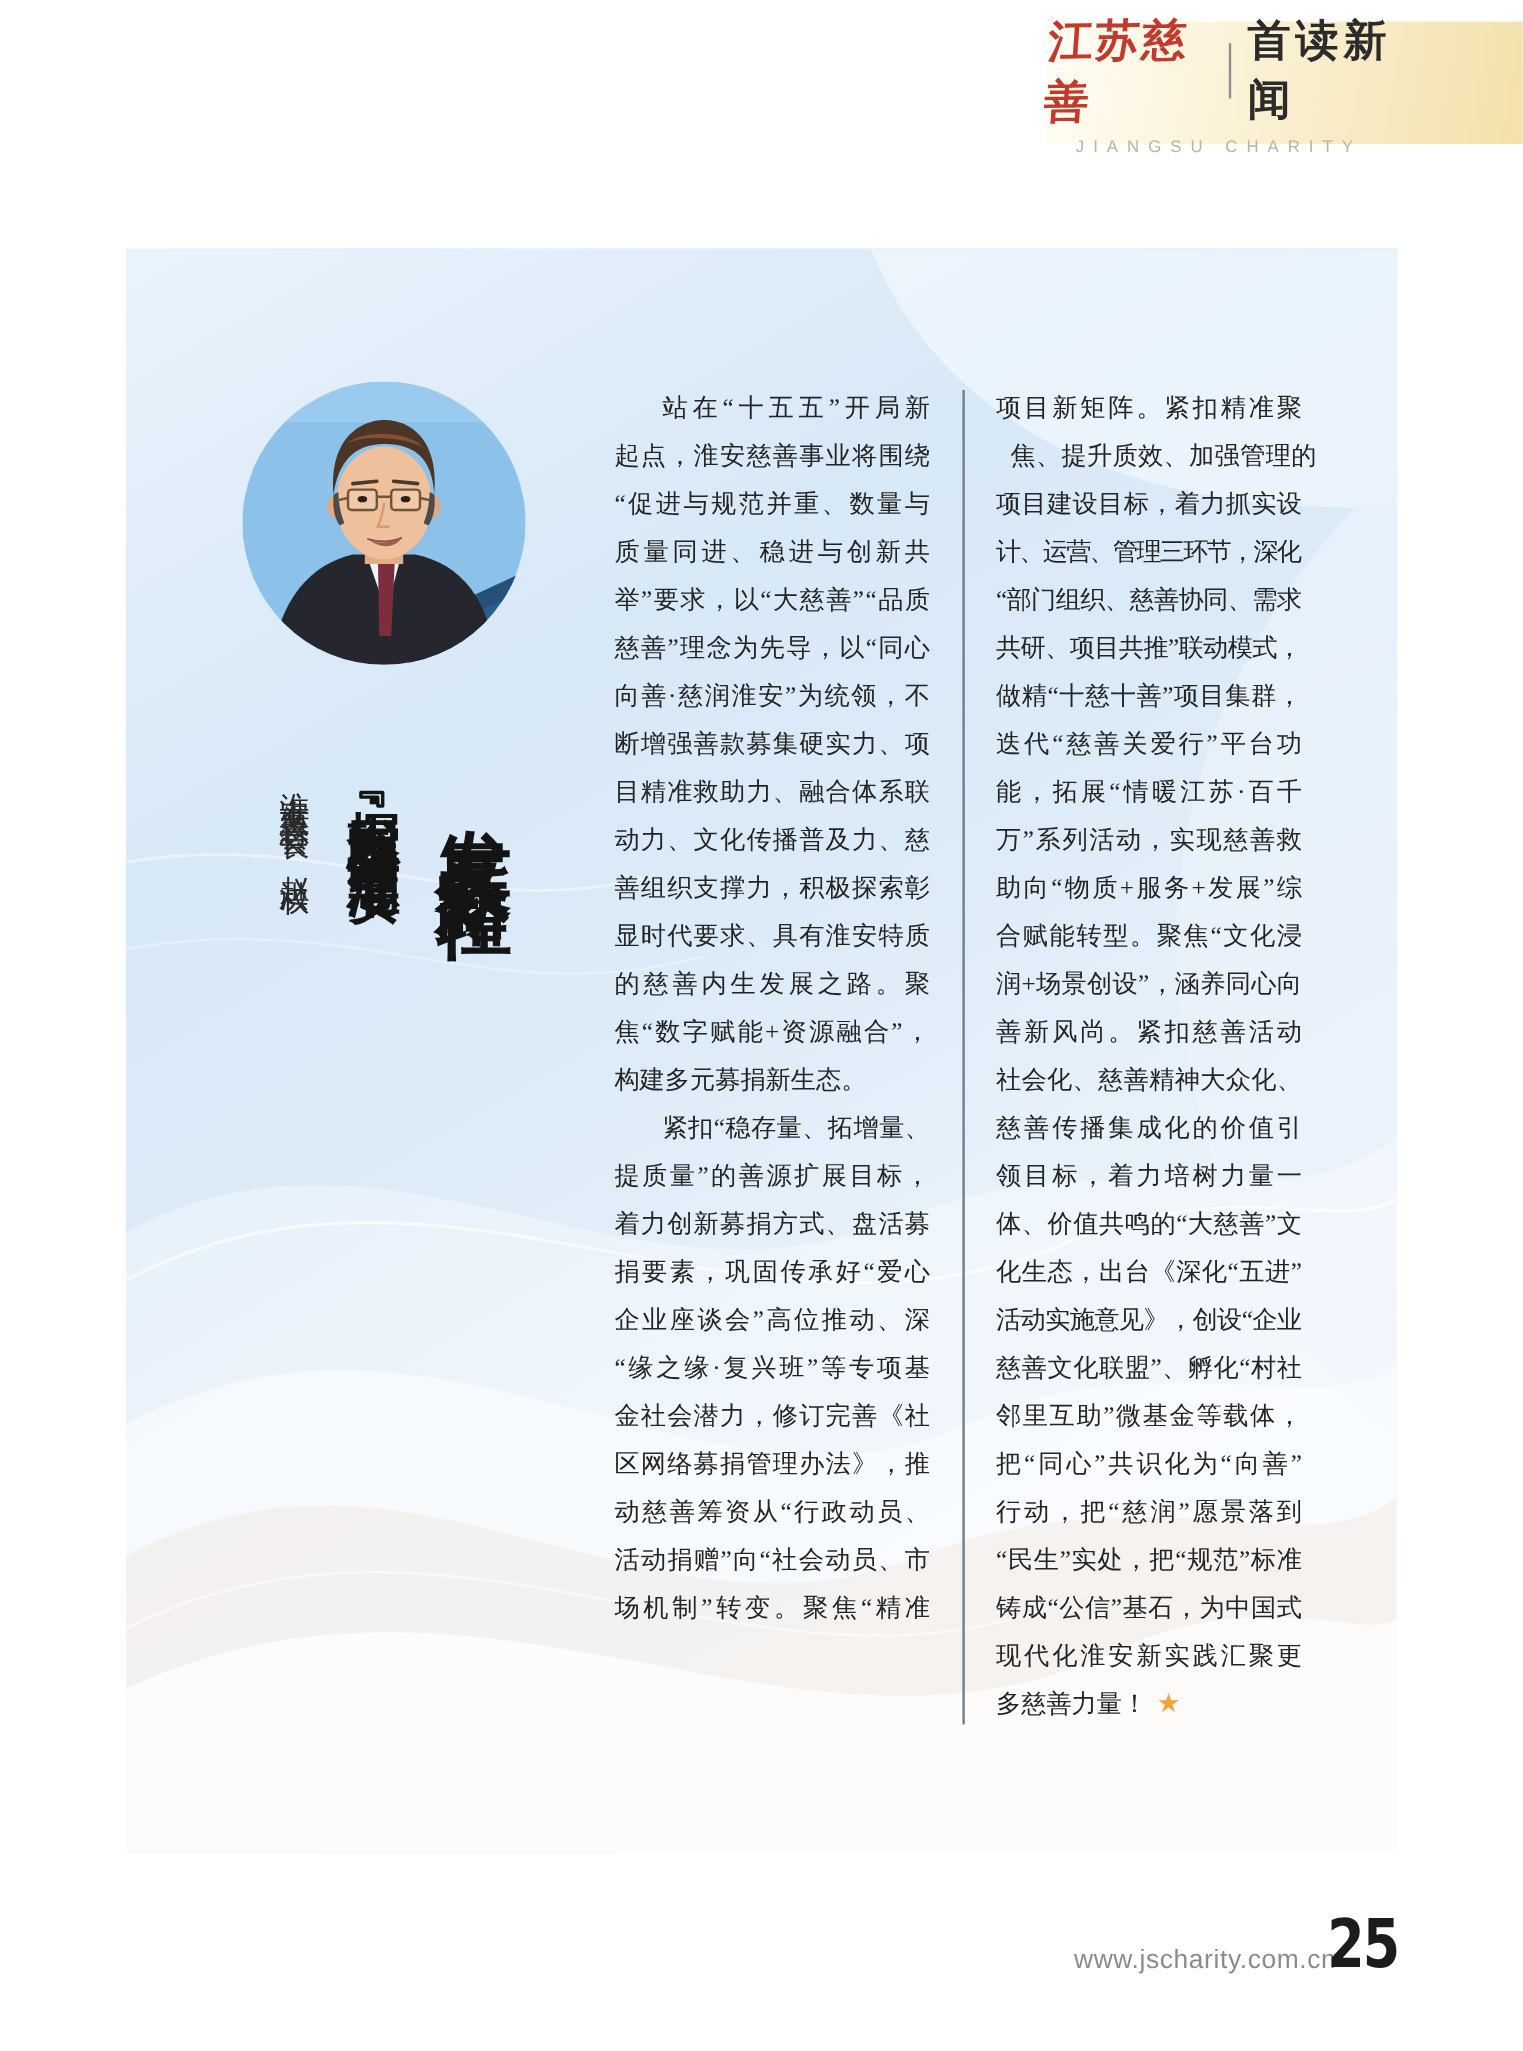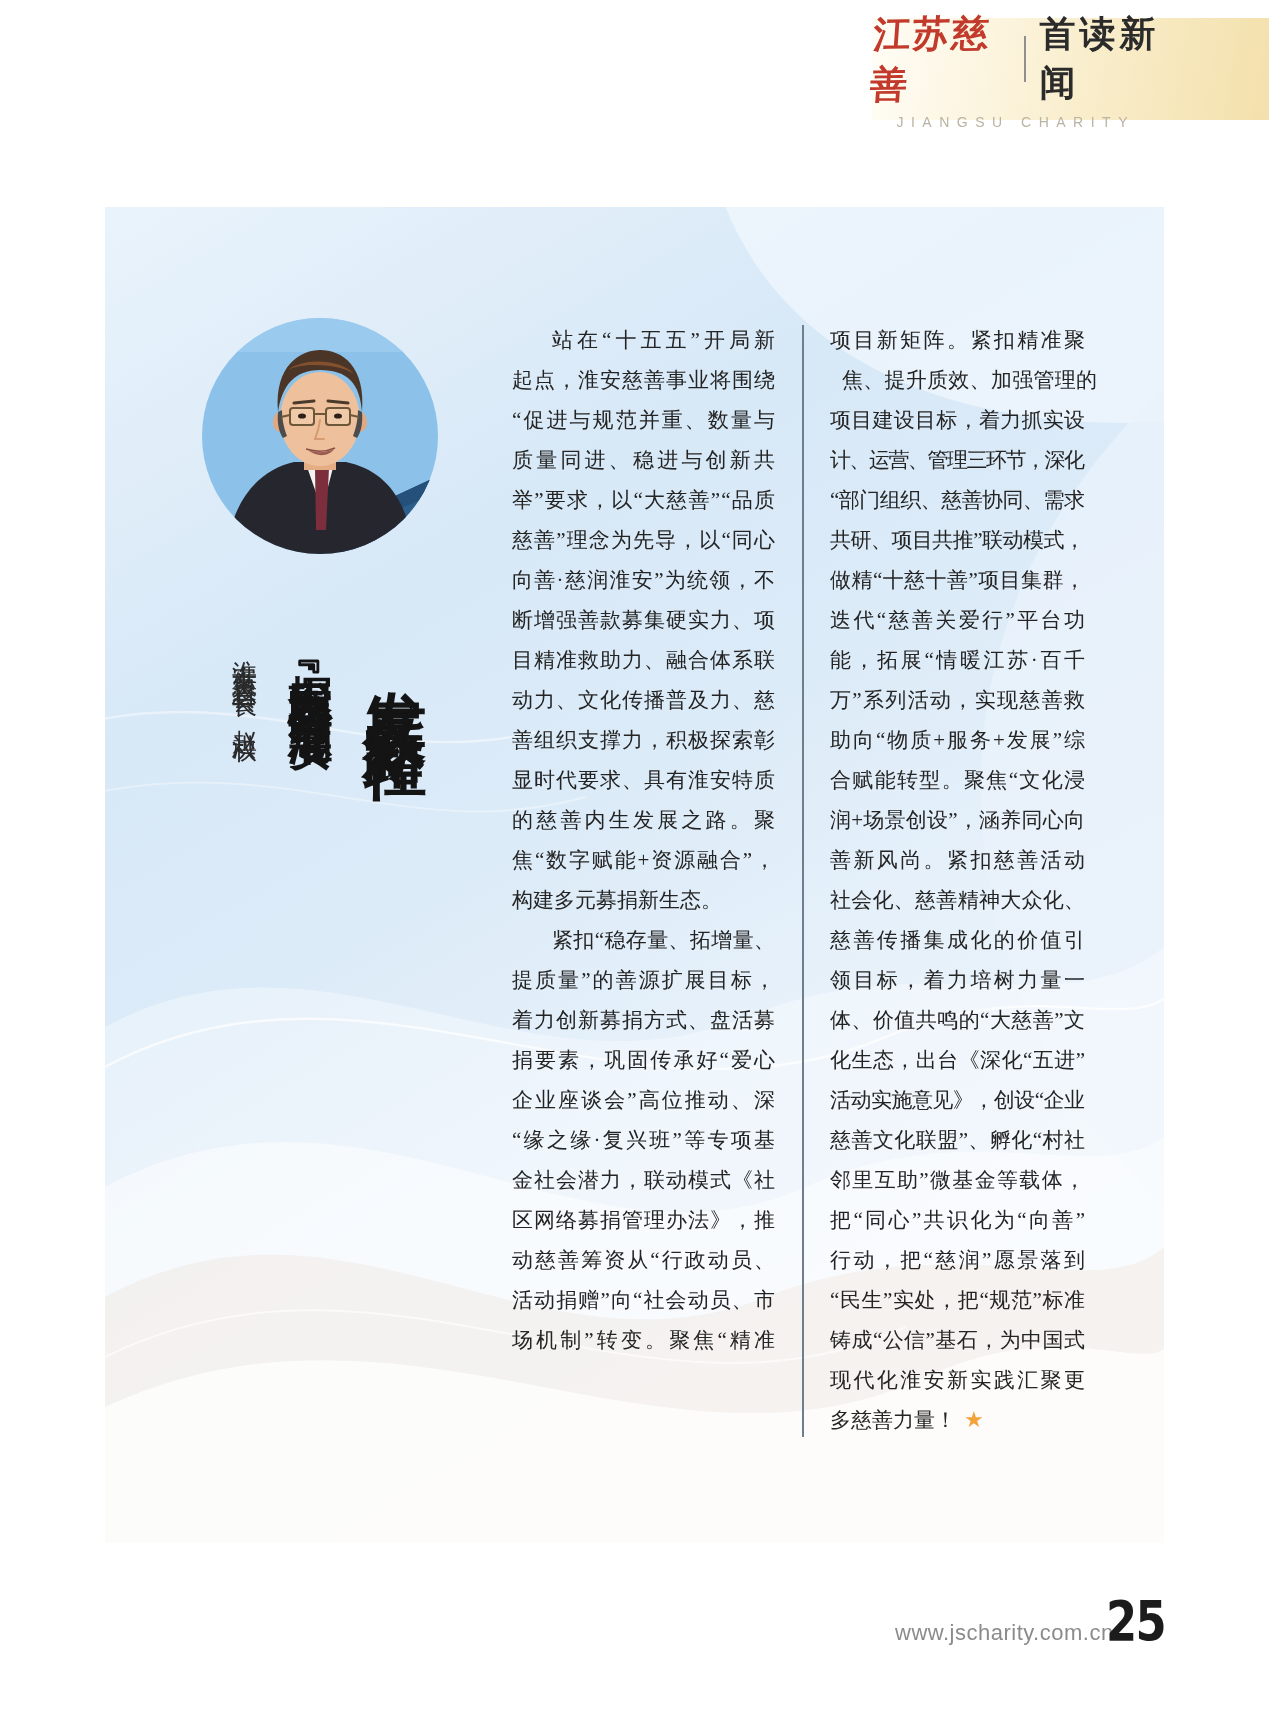--- a/index.html
+++ b/index.html
@@ -146,21 +146,21 @@
         <div class="bline"><span style="letter-spacing: 1px;">显时代要求、具有淮安特质</span></div>
         <div class="bline"><span style="letter-spacing: 3.2px;">的慈善内生发展之路。聚</span></div>
         <div class="bline"><span style="letter-spacing: 1.875px;">焦“数字赋能+资源融合”，</span></div>
         <div class="bline"><span style="letter-spacing: 0px;">构建多元募捐新生态。</span></div>
         <div class="bline indent"><span style="letter-spacing: 0.367188px;">紧扣“稳存量、拓增量、</span></div>
         <div class="bline"><span style="letter-spacing: 2.06108px;">提质量”的善源扩展目标，</span></div>
         <div class="bline"><span style="letter-spacing: 1px;">着力创新募捐方式、盘活募</span></div>
         <div class="bline"><span style="letter-spacing: 2.06108px;">捐要素，巩固传承好“爱心</span></div>
         <div class="bline"><span style="letter-spacing: 2.06108px;">企业座谈会”高位推动、深</span></div>
         <div class="bline"><span style="letter-spacing: 2.27995px;">“缘之缘·复兴班”等专项基</span></div>
-        <div class="bline"><span style="letter-spacing: 1px;">金社会潜力，联动模式《社</span></div>
+        <div class="bline"><span style="letter-spacing: 1px;">金社会潜力，修订完善《社</span></div>
         <div class="bline"><span style="letter-spacing: 1px;">区网络募捐管理办法》，推</span></div>
         <div class="bline"><span style="letter-spacing: 2.06108px;">动慈善筹资从“行政动员、</span></div>
         <div class="bline"><span style="letter-spacing: 1.11198px;">活动捐赠”向“社会动员、市</span></div>
         <div class="bline"><span style="letter-spacing: 3.12216px; text-align: right;">场机制”转变。聚焦“精准</span></div>
       </div>
     <div class="vdivider"></div>
     <div class="col col2" id="col2">
         <div class="bline"><span style="letter-spacing: 2.4px;">项目新矩阵。紧扣精准聚</span></div>
         <div class="bline"><span style="letter-spacing: 0.272727px; margin-left: 12px;">焦、提升质效、加强管理的</span></div>
         <div class="bline"><span style="letter-spacing: 0.272727px; margin-top: 16px;">项目建设目标，着力抓实设</span></div>

